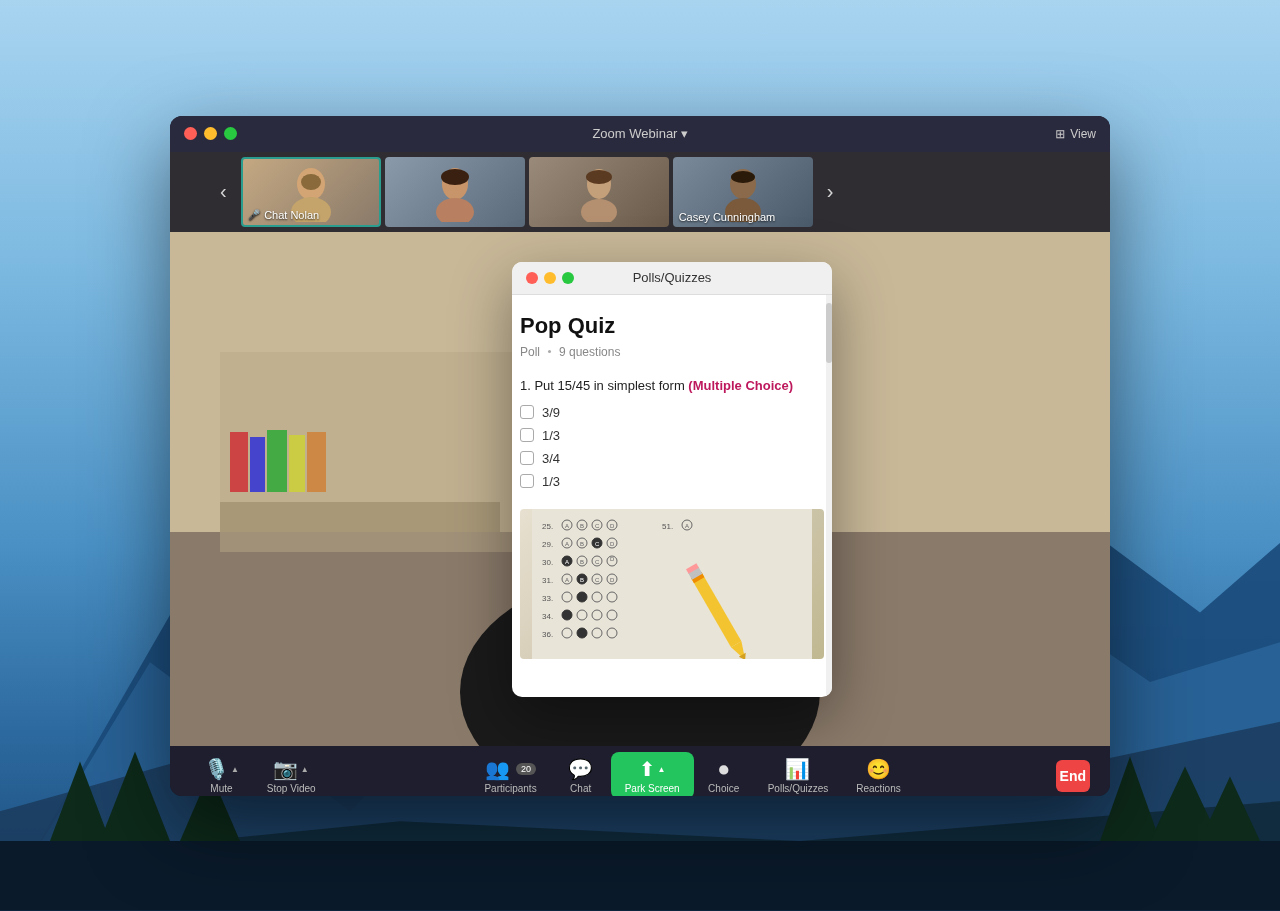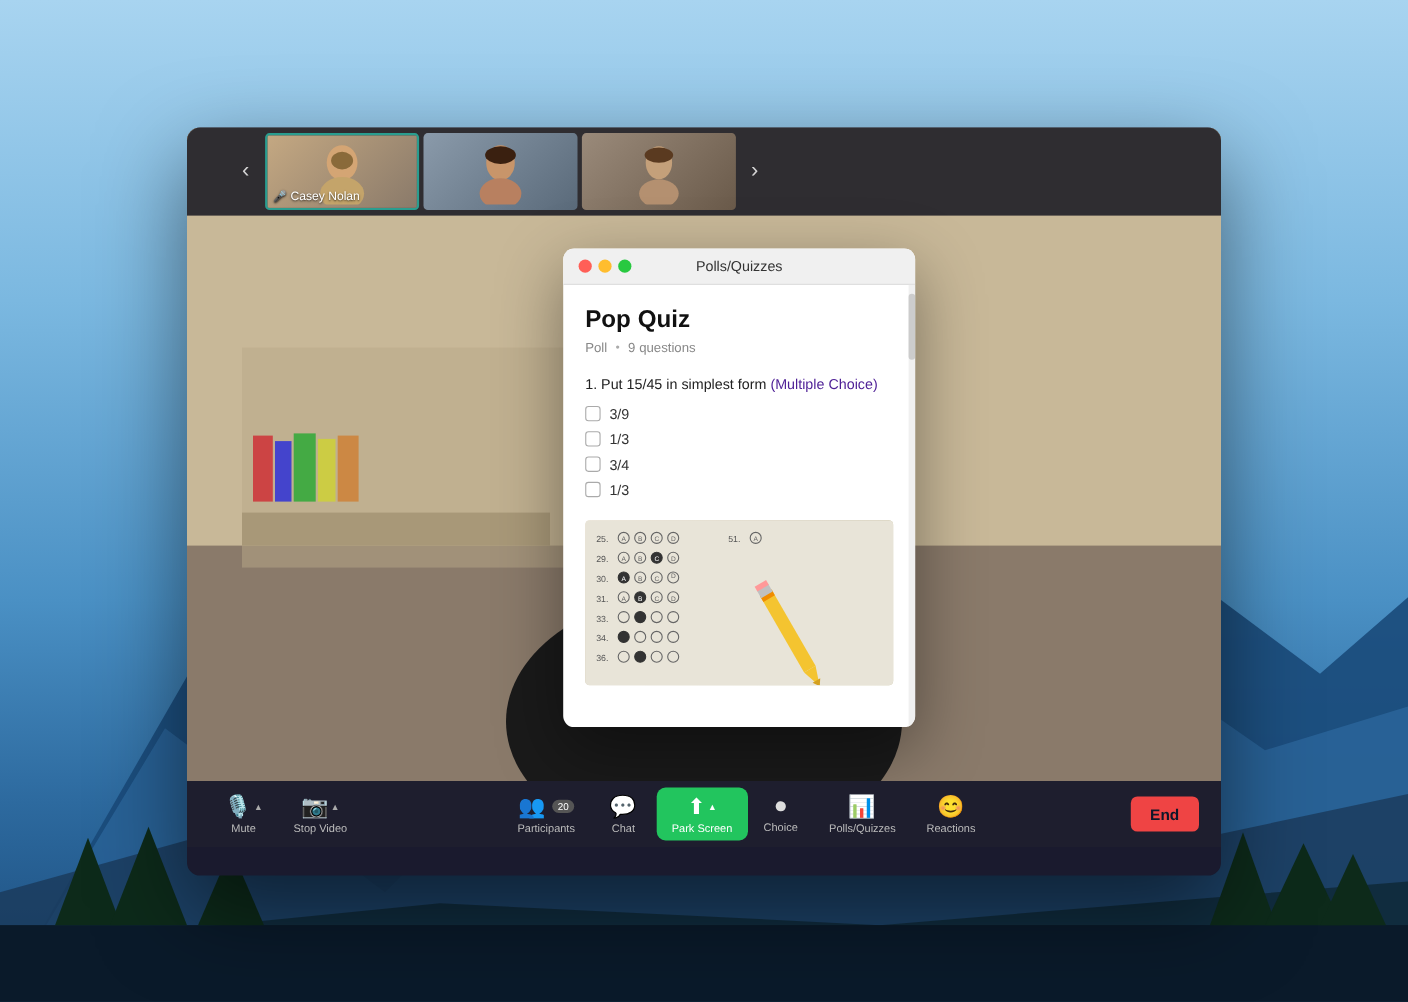--- a/index.html
+++ b/index.html
@@ -196,24 +196,24 @@
       margin-top: 8px;
     }
     .share-screen-btn {
       background: #22c55e;
       border-radius: 8px;
       color: white;
     }
     .share-screen-btn .label { color: white; }
     .end-btn {
       background: #ef4444;
-      color: #0f172a;
+      color: #ffffff;
       border: none;
       border-radius: 6px;
-      padding: 8px 18px;
+      padding: 8px 4px;
       font-size: 14px;
       font-weight: 600;
       cursor: pointer;
     }
     .badge {
       background: #555;
       color: white;
       border-radius: 8px;
       font-size: 9px;
       padding: 1px 5px;
@@ -265,21 +265,21 @@
     .modal-tl-green { background: #28c940; }
     .modal-title-text {
       position: absolute;
       left: 50%;
       transform: translateX(-50%);
       font-size: 13px;
       font-weight: 500;
       color: #333;
     }
     .modal-body {
-      padding: 18px 20px;
+      padding: 18px 8px;
       max-height: 460px;
       overflow-y: auto;
     }
     .modal-body::-webkit-scrollbar { width: 6px; }
     .modal-body::-webkit-scrollbar-track { background: #f0f0f0; }
     .modal-body::-webkit-scrollbar-thumb { background: #ccc; border-radius: 3px; }
     .quiz-title {
       font-size: 22px;
       font-weight: 700;
       color: #111;
@@ -302,22 +302,22 @@
     .question-block {
       margin-bottom: 20px;
     }
     .question-text {
       font-size: 13px;
       color: #222;
       margin-bottom: 10px;
       line-height: 1.4;
     }
     .question-text .qtype {
-      color: #4c1d95;
-      font-weight: normal;
+      color: #be185d;
+      font-weight: bold;
     }
     .choice-item {
       display: flex;
       align-items: center;
       gap: 8px;
       margin-bottom: 8px;
       font-size: 13px;
       color: #333;
     }
     .choice-checkbox {
@@ -365,20 +365,34 @@
   <polygon points="50,480 80,400 110,480" fill="#0d2a1a"></polygon>
   <polygon points="100,480 135,390 170,480" fill="#0d2a1a"></polygon>
   <polygon points="180,480 210,410 240,480" fill="#0d2a1a"></polygon>
   <polygon points="1100,480 1130,395 1160,480" fill="#0d2a1a"></polygon>
   <polygon points="1150,480 1185,405 1220,480" fill="#0d2a1a"></polygon>
   <polygon points="1200,480 1230,415 1260,480" fill="#0d2a1a"></polygon>
 </svg>
 
 <div class="app-window">
 
+  <div class="title-bar">
+    <div class="traffic-lights">
+      <div class="traffic-light tl-red"></div>
+      <div class="traffic-light tl-yellow"></div>
+      <div class="traffic-light tl-green"></div>
+    </div>
+    <div class="title-bar-title">
+      <span>Zoom Webinar ▾</span>
+    </div>
+    <div class="title-bar-view">
+      <span>⊞</span>
+      <span>View</span>
+    </div>
+  </div>
 
   <div class="video-area">
 
     <div class="video-bg"></div>
     <div class="video-bg-overlay"></div>
 
     <svg style="position:absolute;bottom:0;left:0;width:100%;height:100%;z-index:1;" viewBox="0 0 940 594" preserveAspectRatio="none" xmlns="http://www.w3.org/2000/svg">
 
       <rect x="0" y="0" width="940" height="594" fill="#c8b898"></rect>
 
@@ -403,21 +417,21 @@
       <div class="participant-thumb thumb-bg-1 active">
         <div class="face">
           <svg viewBox="0 0 60 60" width="60" height="60" xmlns="http://www.w3.org/2000/svg">
             <ellipse cx="30" cy="22" rx="14" ry="16" fill="#d4a574"></ellipse>
             <ellipse cx="30" cy="50" rx="20" ry="15" fill="#c4a46a"></ellipse>
             <ellipse cx="30" cy="20" rx="10" ry="8" fill="#8a6a3a"></ellipse>
           </svg>
         </div>
         <div class="thumb-name">
           <span class="thumb-mic-icon">🎤</span>
-          <span>Casey Nolan</span>
+          <span>Chat Nolan</span>
         </div>
       </div>
 
 
       <div class="participant-thumb thumb-bg-3">
         <div class="face">
           <svg viewBox="0 0 60 60" width="60" height="60" xmlns="http://www.w3.org/2000/svg">
             <ellipse cx="30" cy="22" rx="13" ry="16" fill="#c8956a"></ellipse>
             <ellipse cx="30" cy="50" rx="19" ry="14" fill="#b88060"></ellipse>
             <ellipse cx="30" cy="15" rx="14" ry="8" fill="#3a2010"></ellipse>
@@ -430,20 +444,32 @@
         <div class="face">
           <svg viewBox="0 0 60 60" width="60" height="60" xmlns="http://www.w3.org/2000/svg">
             <ellipse cx="30" cy="22" rx="12" ry="15" fill="#c4a07a"></ellipse>
             <ellipse cx="30" cy="50" rx="18" ry="13" fill="#b49070"></ellipse>
             <ellipse cx="30" cy="15" rx="13" ry="7" fill="#5a3a20"></ellipse>
           </svg>
         </div>
         <div class="thumb-name"></div>
       </div>
 
+      <div class="participant-thumb thumb-bg-5">
+        <div class="face">
+          <svg viewBox="0 0 60 60" width="60" height="60" xmlns="http://www.w3.org/2000/svg">
+            <ellipse cx="30" cy="22" rx="13" ry="15" fill="#8a6a4a"></ellipse>
+            <ellipse cx="30" cy="50" rx="18" ry="14" fill="#7a5a3a"></ellipse>
+            <ellipse cx="30" cy="15" rx="12" ry="6" fill="#2a1a0a"></ellipse>
+          </svg>
+        </div>
+        <div class="thumb-name">
+          <span>Casey Cunningham</span>
+        </div>
+      </div>
 
       <div class="strip-nav">›</div>
     </div>
 
     <div class="modal-overlay">
       <div class="modal">
 
         <div class="modal-titlebar">
           <div class="modal-traffic-lights">
             <div class="modal-tl modal-tl-red"></div>

